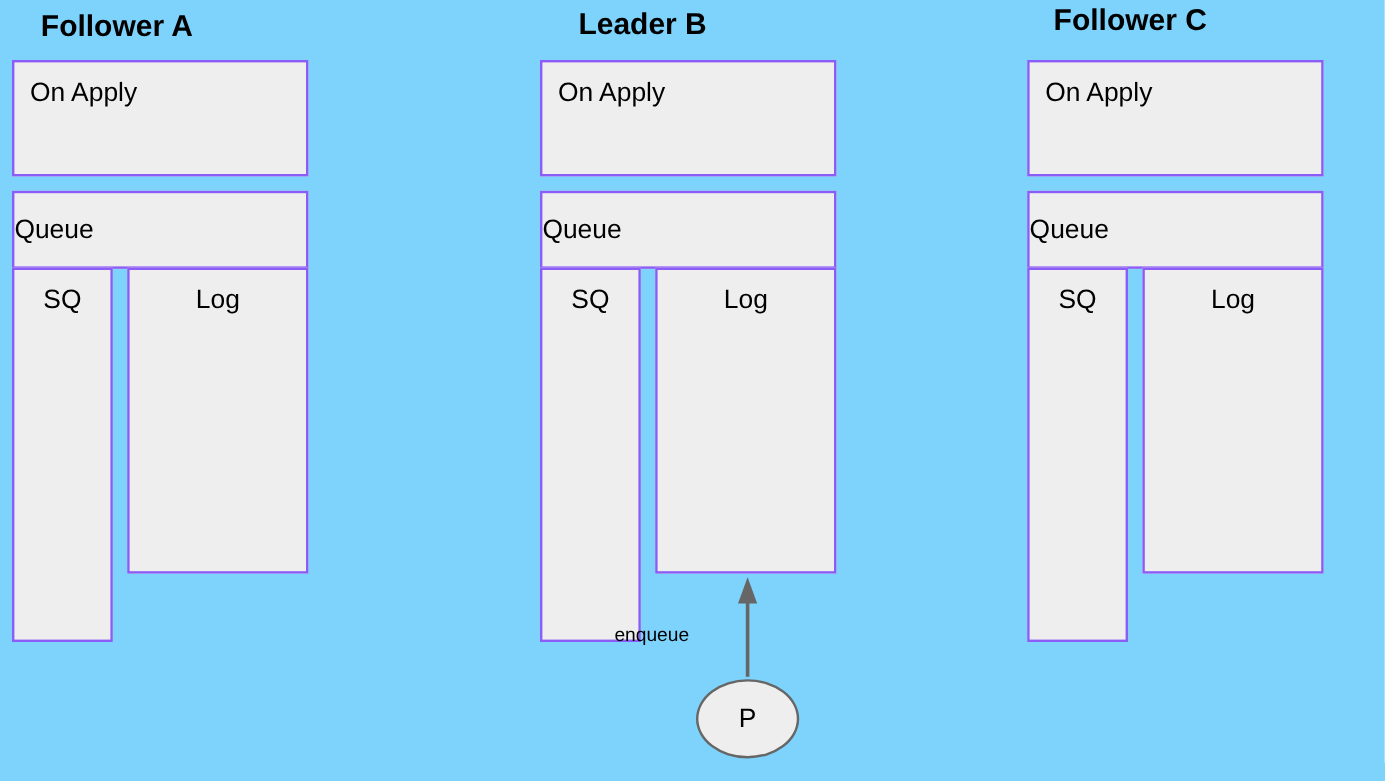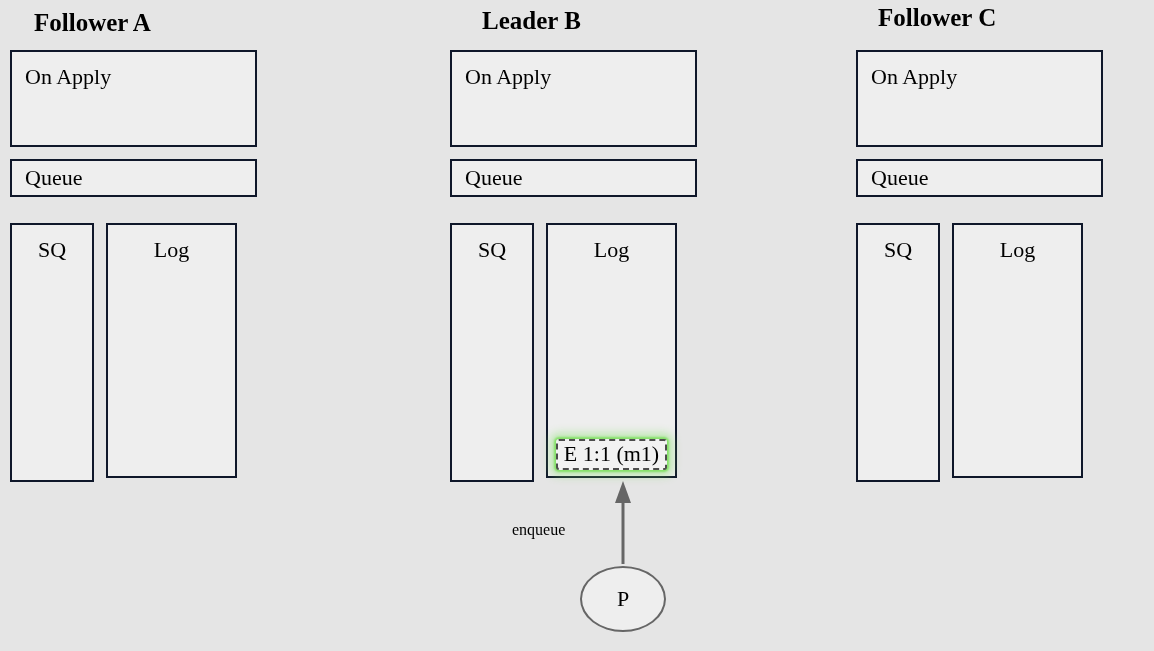--- a/index.html
+++ b/index.html
@@ -6,23 +6,22 @@
     margin: 0;
     padding: 0;
     background: #ffffff;
     font-family: "Liberation Sans", sans-serif;
     color: #000000;
   }
   .canvas {
     position: relative;
     width: 1154px;
     height: 651px;
-    background: #e5e5e5;
+    background: #7dd3fc;
     overflow: hidden;
-    font-family: Liberation Serif, serif;
   }
   .node {
     position: absolute;
     top: 0;
     width: 247px;
     height: 651px;
   }
   .col-a { left: 10px; }
   .col-b { left: 450px; }
   .col-c { left: 856px; }
@@ -36,45 +35,44 @@
     white-space: nowrap;
   }
   .col-a .title { left: 24px; top: 10px; }
   .col-b .title { left: 32px; top: 8px; text-align: right; }
   .col-c .title { left: 22px; top: 5px; }
 
   .box {
     position: absolute;
     box-sizing: border-box;
     background: #eeeeee;
-    border: 2px solid #0f172a;
+    border: 2px solid #8b5cf6;
     font-size: 22px;
     line-height: 1.2;
   }
   .on-apply {
     left: 0; top: 50px;
     width: 247px; height: 97px;
     padding: 12px 13px;
   }
   .queue {
     left: 0; top: 159px;
-    width: 247px; height: 38px;
+    width: 247px; height: 65px;
     display: flex;
     align-items: center;
-    padding-left: 13px;
   }
   .sq {
     left: 0; top: 223px;
-    width: 84px; height: 259px;
+    width: 84px; height: 312px;
     text-align: center;
     padding-top: 12px;
   }
   .log {
     left: 96px; top: 223px;
-    width: 131px; height: 255px;
+    width: 151px; height: 255px;
     text-align: center;
     padding-top: 12px;
   }
   .log-entry {
     position: absolute;
     left: 8px; right: 8px; bottom: 6px;
     height: 31px;
     box-sizing: border-box;
     background: #f2f2f2;
     border: 2px dashed #4d4d4d;
@@ -139,21 +137,20 @@
       <span>On Apply</span>
     </div>
     <div class="box queue">
       <span>Queue</span>
     </div>
     <div class="box sq">
       <span>SQ</span>
     </div>
     <div class="box log">
       <span>Log</span>
-      <div class="log-entry">E 1:1 (m1)</div>
     </div>
   </section>
 
   <section class="node col-c">
     <h2 class="title">Follower C</h2>
     <div class="box on-apply">
       <span>On Apply</span>
     </div>
     <div class="box queue">
       <span>Queue</span>

